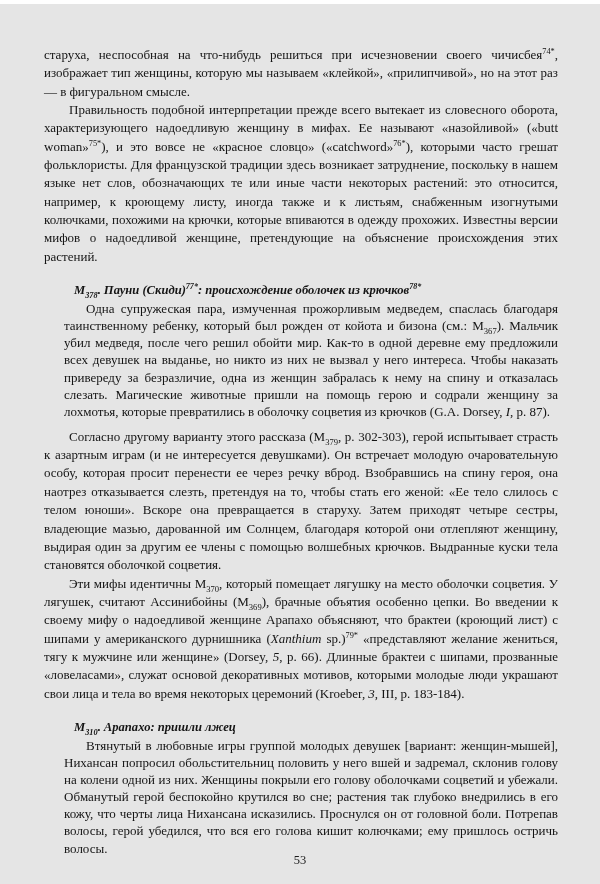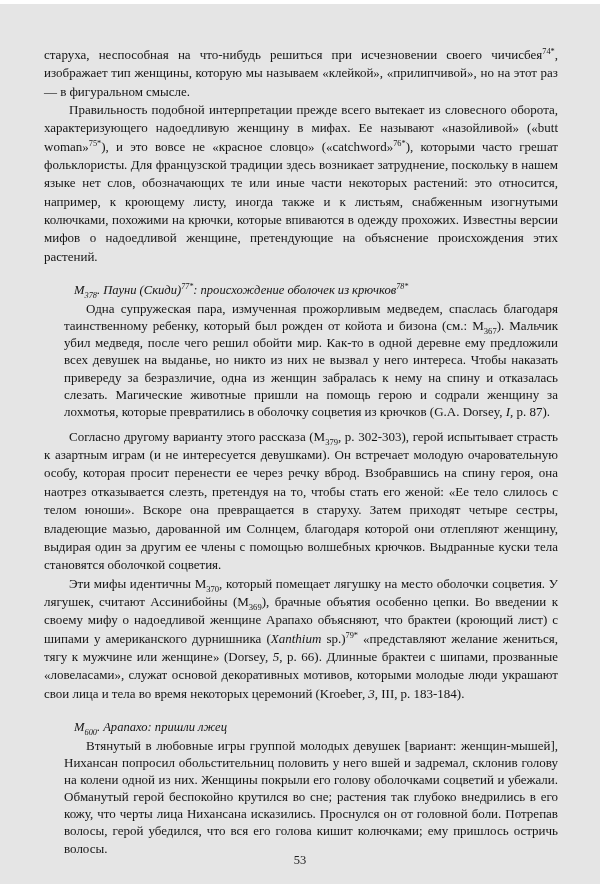--- a/index.html
+++ b/index.html
@@ -46,21 +46,21 @@
   p.noindent { text-indent: 0; }
 
   
   .myth {
     margin-top: 16px;
     margin-left: 20px;
     width: 494px;
   }
   .myth .head {
     font-style: italic;
-    font-weight: normal;
+    font-weight: bold;
     font-size: 12.6px;
     line-height: 17px;
     text-indent: 0;
     text-align: left;
     margin: 0 0 1px 10px;
   }
   .myth p.body {
     font-size: 13px;
     line-height: 17.1px;
     text-indent: 22px;
@@ -115,21 +115,21 @@
 
     <p class="gap-before">
       <span>Согласно другому варианту этого рассказа (М</span><sub>379</sub><span>, p. 302-303), герой испытывает страсть к азартным играм (и не интересуется девушками). Он встречает молодую очаровательную особу, которая просит перенести ее через речку вброд. Взобравшись на спину героя, она наотрез отказывается слезть, претендуя на то, чтобы стать его женой: «Ее тело слилось с телом юноши». Вскоре она превращается в старуху. Затем приходят четыре сестры, владеющие мазью, дарованной им Солнцем, благодаря которой они отлепляют женщину, выдирая один за другим ее члены с помощью волшебных крючков. Выдранные куски тела становятся оболочкой соцветия.</span>
     </p>
 
     <p>
       <span>Эти мифы идентичны М</span><sub>370</sub><span>, который помещает лягушку на место оболочки соцветия. У лягушек, считают Ассинибойны (М</span><sub>369</sub><span>), брачные объятия особенно цепки. Во введении к своему мифу о надоедливой женщине Арапахо объясняют, что брактеи (кроющий лист) с шипами у американского дурнишника (</span><i>Xanthium</i><span> sp.)</span><sup>79*</sup><span> «представляют желание жениться, тягу к мужчине или женщине» (Dorsey, </span><i>5</i><span>, p. 66). Длинные брактеи с шипами, прозванные «ловеласами», служат основой декоративных мотивов, которыми молодые люди украшают свои лица и тела во время некоторых церемоний (Kroeber, </span><i>3</i><span>, III, p. 183-184).</span>
     </p>
 
     <div class="myth">
-      <p class="head"><i>M</i><sub>600</sub><span>. Арапахо: пришли лжец</span></p>
+      <p class="head"><i>M</i><sub>310</sub><span>. Арапахо: пришли лжец</span></p>
       <p class="body">Втянутый в любовные игры группой молодых девушек [вариант: женщин-мышей], Нихансан попросил обольстительниц половить у него вшей и задремал, склонив голову на колени одной из них. Женщины покрыли его голову оболочками соцветий и убежали. Обманутый герой беспокойно крутился во сне; растения так глубоко внедрились в его кожу, что черты лица Нихансана исказились. Проснулся он от головной боли. Потрепав волосы, герой убедился, что вся его голова кишит колючками; ему пришлось остричь волосы.</p>
     </div>
 
   </div>
 
   <div class="pagenum">53</div>
 
 </div>
 
 </body></html>

